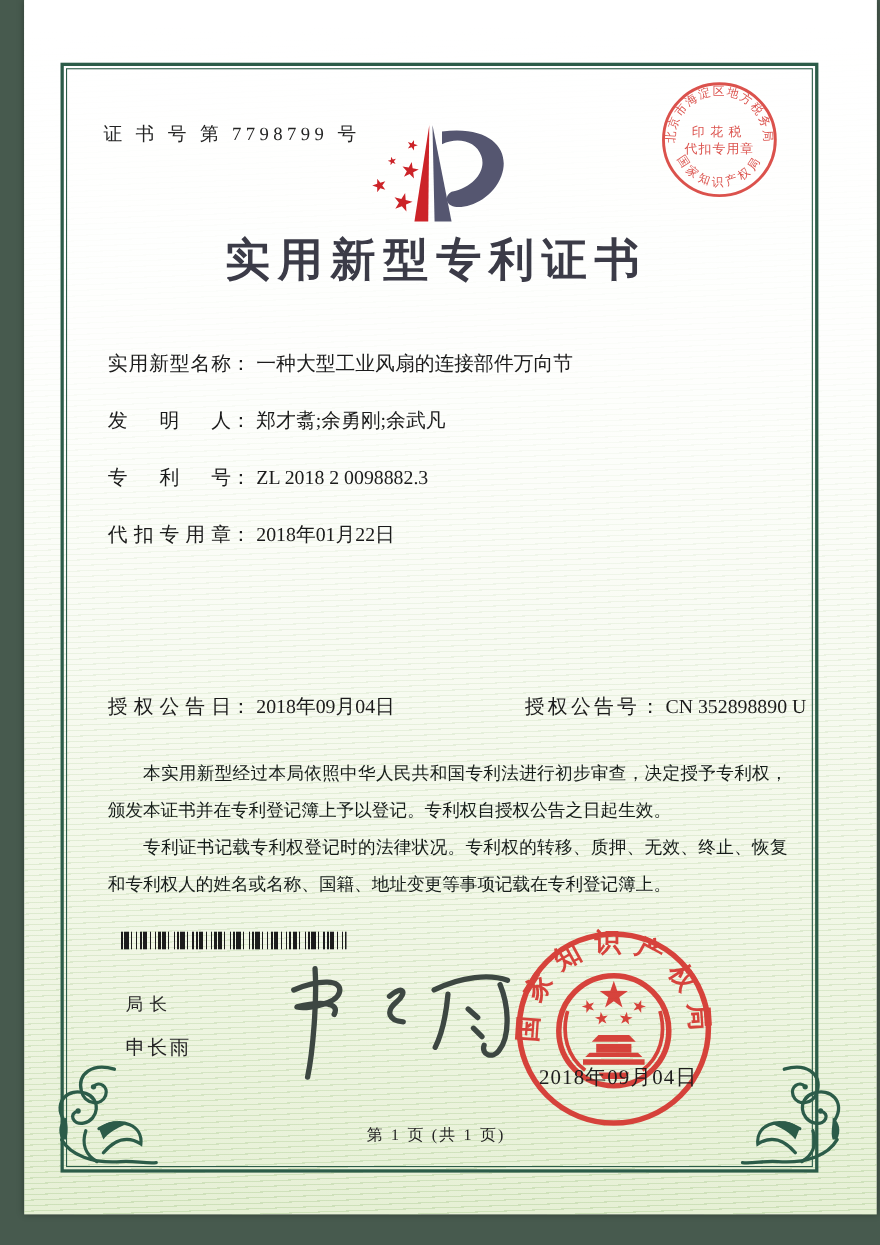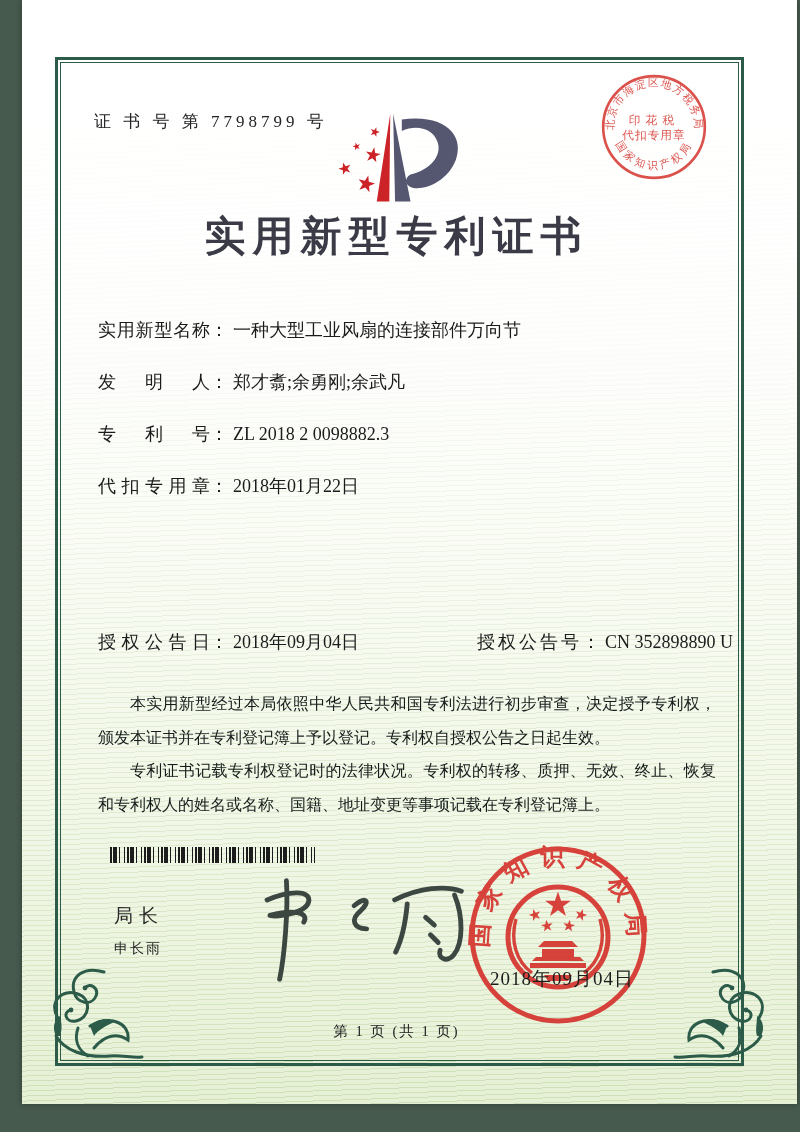--- a/index.html
+++ b/index.html
@@ -28,22 +28,22 @@
   .row{position:absolute;left:76px;width:640px;font-size:18px;color:#1b1b1b;white-space:nowrap;}
   .flabel{display:inline-block;width:112px;text-align:justify;text-align-last:justify;vertical-align:bottom;}
   .fval{margin-left:5px;}
   .grant-right{position:absolute;left:379px;top:0;}
   .grant-right .glabel{letter-spacing:3px;}
   .body-text{position:absolute;left:76px;top:655px;width:618px;font-size:16px;line-height:33.5px;
     color:#151c19;text-align:justify;margin-top:32px;}
   .body-text p{margin:0;text-indent:2em;}
   .barcode{position:absolute;left:88px;top:847px;width:205px;height:16px;
     background:repeating-linear-gradient(90deg,#1c1c1c 0 2px,transparent 2px 3px,#1c1c1c 3px 7px,transparent 7px 9px,#1c1c1c 9px 10px,transparent 10px 14px,#1c1c1c 14px 15px,transparent 15px 17px);}
-  .signer-title{position:absolute;left:92px;top:903px;font-size:19px;color:#262626;letter-spacing:6px;}
-  .signer-name{position:absolute;left:92px;top:940px;font-size:14px;color:#262626;letter-spacing:2px;}
+  .signer-title{position:absolute;left:92px;top:903px;font-size:16px;color:#262626;letter-spacing:6px;}
+  .signer-name{position:absolute;left:92px;top:940px;font-size:18px;color:#262626;letter-spacing:2px;}
   .signature{position:absolute;left:218px;top:868px;z-index:6;}
   .seal-main{position:absolute;left:436px;top:835px;z-index:4;opacity:.92;}
   .seal-date{position:absolute;left:468px;top:966px;z-index:7;font-size:19px;color:#1d1d1d;letter-spacing:1px;font-family:"Liberation Serif",serif;}
   .footer{position:absolute;left:33px;top:1022px;width:683px;text-align:center;font-size:14.5px;color:#232323;letter-spacing:2px;}
   .tax-seal{position:absolute;left:571px;top:66px;opacity:.85;}
   svg text{font-family:"Liberation Serif","DejaVu Serif",serif;}
 </style>
 </head>
 <body>
 

